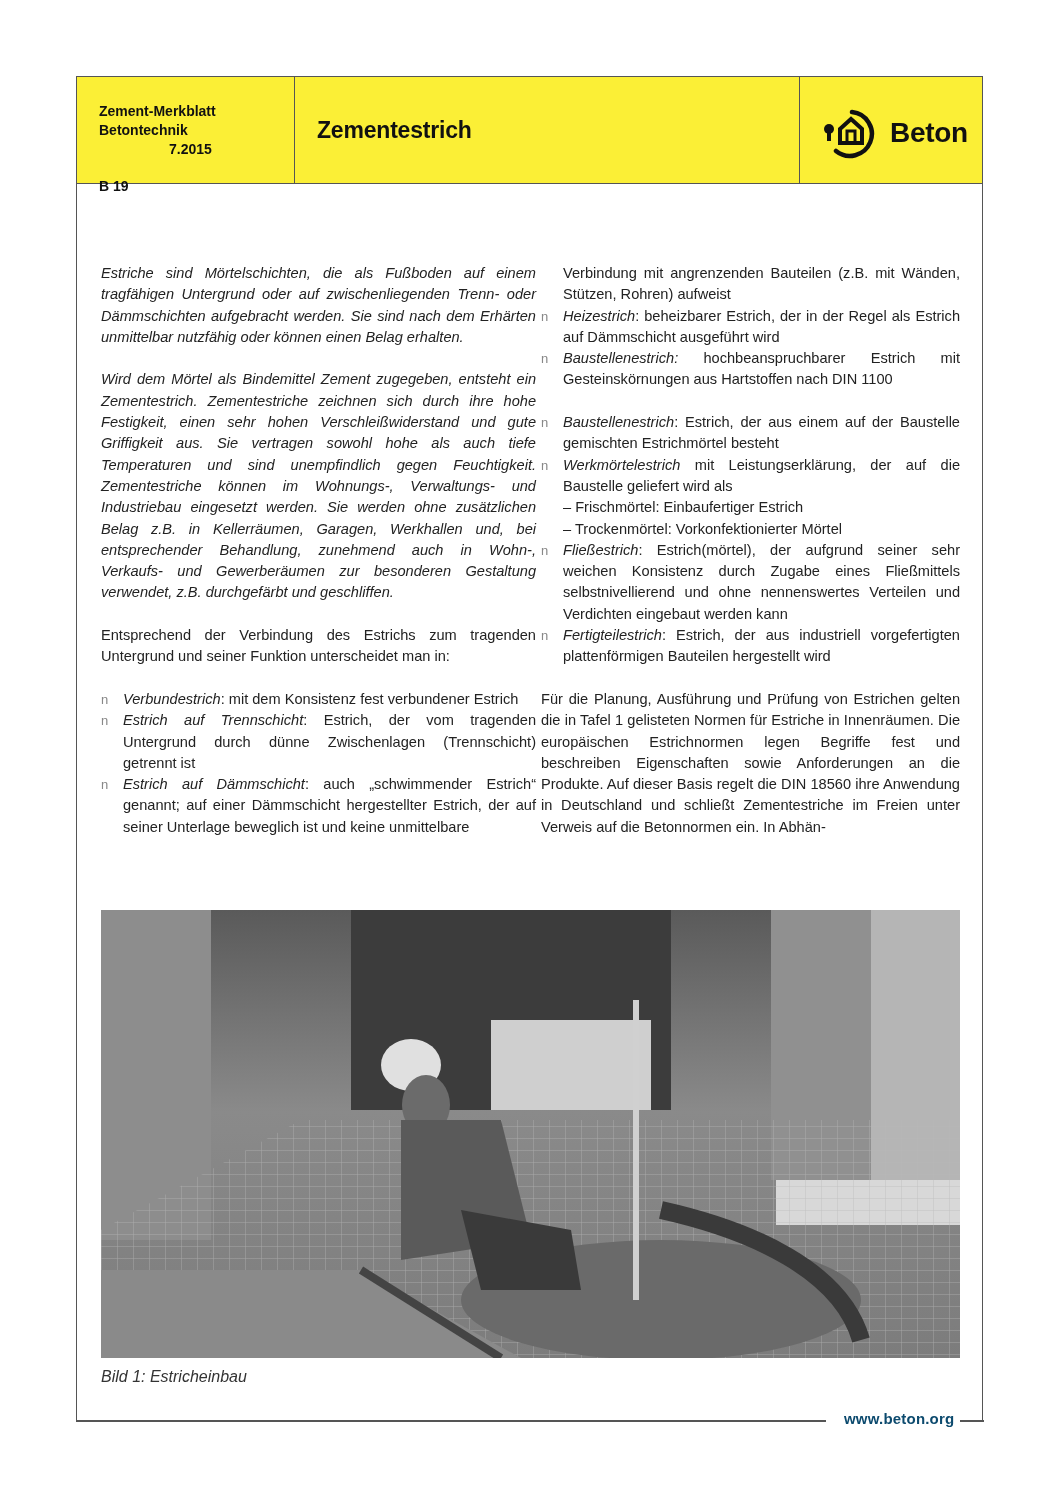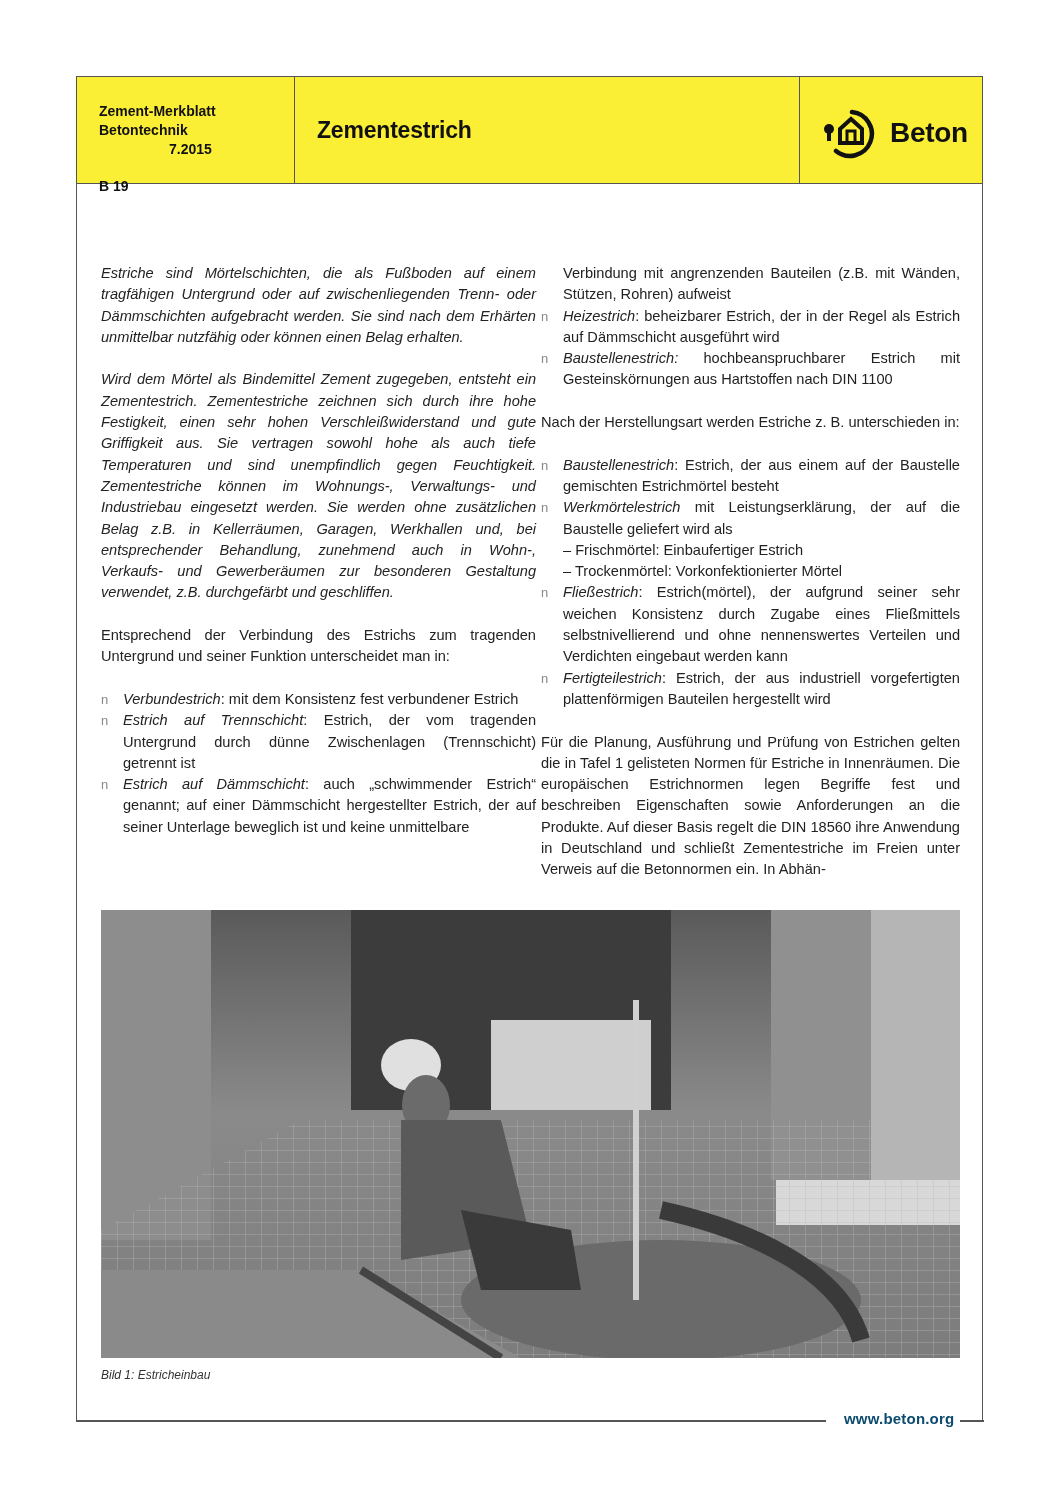--- a/index.html
+++ b/index.html
@@ -29,21 +29,21 @@
   .col p { margin:0 0 21.3px 0; }
   .col p.italic { font-style:italic; }
   ul.blist { list-style:none; margin:0 0 21.3px 0; padding:0; }
   ul.blist li { position:relative; padding-left:22px; }
   ul.blist li .bullet { position:absolute; left:0; top:0; color:#888; font-size:13px; }
   ul.blist li .term { font-style:italic; }
   .sub { padding-left:0; display:block; }
   .cont { padding-left:22px; }
 
   .photo { position:absolute; left:101px; top:910px; width:859px; height:448px; overflow:hidden; background:#7a7a7a; }
-  .caption { position:absolute; left:101px; top:1368px; font-size:12px; font-style:italic; color:#333; }
+  .caption { position:absolute; left:101px; top:1368px; font-size:16px; font-style:italic; color:#333; }
 </style>
 </head>
 <body>
 
 <div class="frame"></div>
 
 <div class="header">
   <div class="hdr-left">
     <div>Zement-Merkblatt</div>
     <div>Betontechnik</div>
@@ -79,21 +79,20 @@
     <li><span class="bullet">n</span><span class="term">Estrich auf Dämmschicht</span><span>: auch „schwimmender Estrich“ genannt; auf einer Dämmschicht hergestellter Estrich, der auf seiner Unterlage beweglich ist und keine unmittelbare</span></li>
   </ul>
 </div>
 
 <div class="col col-right">
   <div class="cont">Verbindung mit angrenzenden Bauteilen (z.B. mit Wänden, Stützen, Rohren) aufweist</div>
   <ul class="blist">
     <li><span class="bullet">n</span><span class="term">Heizestrich</span><span>: beheizbarer Estrich, der in der Regel als Estrich auf Dämmschicht ausgeführt wird</span></li>
     <li><span class="bullet">n</span><span class="term">Baustellenestrich:</span><span> hochbeanspruchbarer Estrich mit Gesteinskörnungen aus Hartstoffen nach DIN 1100</span></li>
   </ul>
-  <p>Nach der Herstellungsart werden Estriche z. B. unterschieden in:</p>
   <ul class="blist">
     <li><span class="bullet">n</span><span class="term">Baustellenestrich</span><span>: Estrich, der aus einem auf der Baustelle gemischten Estrichmörtel besteht</span></li>
     <li><span class="bullet">n</span><span class="term">Werkmörtelestrich</span><span> mit Leistungserklärung, der auf die Baustelle geliefert wird als</span>
       <span class="sub">– Frischmörtel: Einbaufertiger Estrich</span>
       <span class="sub">– Trockenmörtel: Vorkonfektionierter Mörtel</span>
     </li>
     <li><span class="bullet">n</span><span class="term">Fließestrich</span><span>: Estrich(mörtel), der aufgrund seiner sehr weichen Konsistenz durch Zugabe eines Fließmittels selbstnivellierend und ohne nennenswertes Verteilen und Verdichten eingebaut werden kann</span></li>
     <li><span class="bullet">n</span><span class="term">Fertigteilestrich</span><span>: Estrich, der aus industriell vorgefertigten plattenförmigen Bauteilen hergestellt wird</span></li>
   </ul>
   <p>Für die Planung, Ausführung und Prüfung von Estrichen gelten die in Tafel 1 gelisteten Normen für Estriche in Innenräumen. Die europäischen Estrichnormen legen Begriffe fest und beschreiben Eigenschaften sowie Anforderungen an die Produkte. Auf dieser Basis regelt die DIN 18560 ihre Anwendung in Deutschland und schließt Zementestriche im Freien unter Verweis auf die Betonnormen ein. In Abhän-</p>

